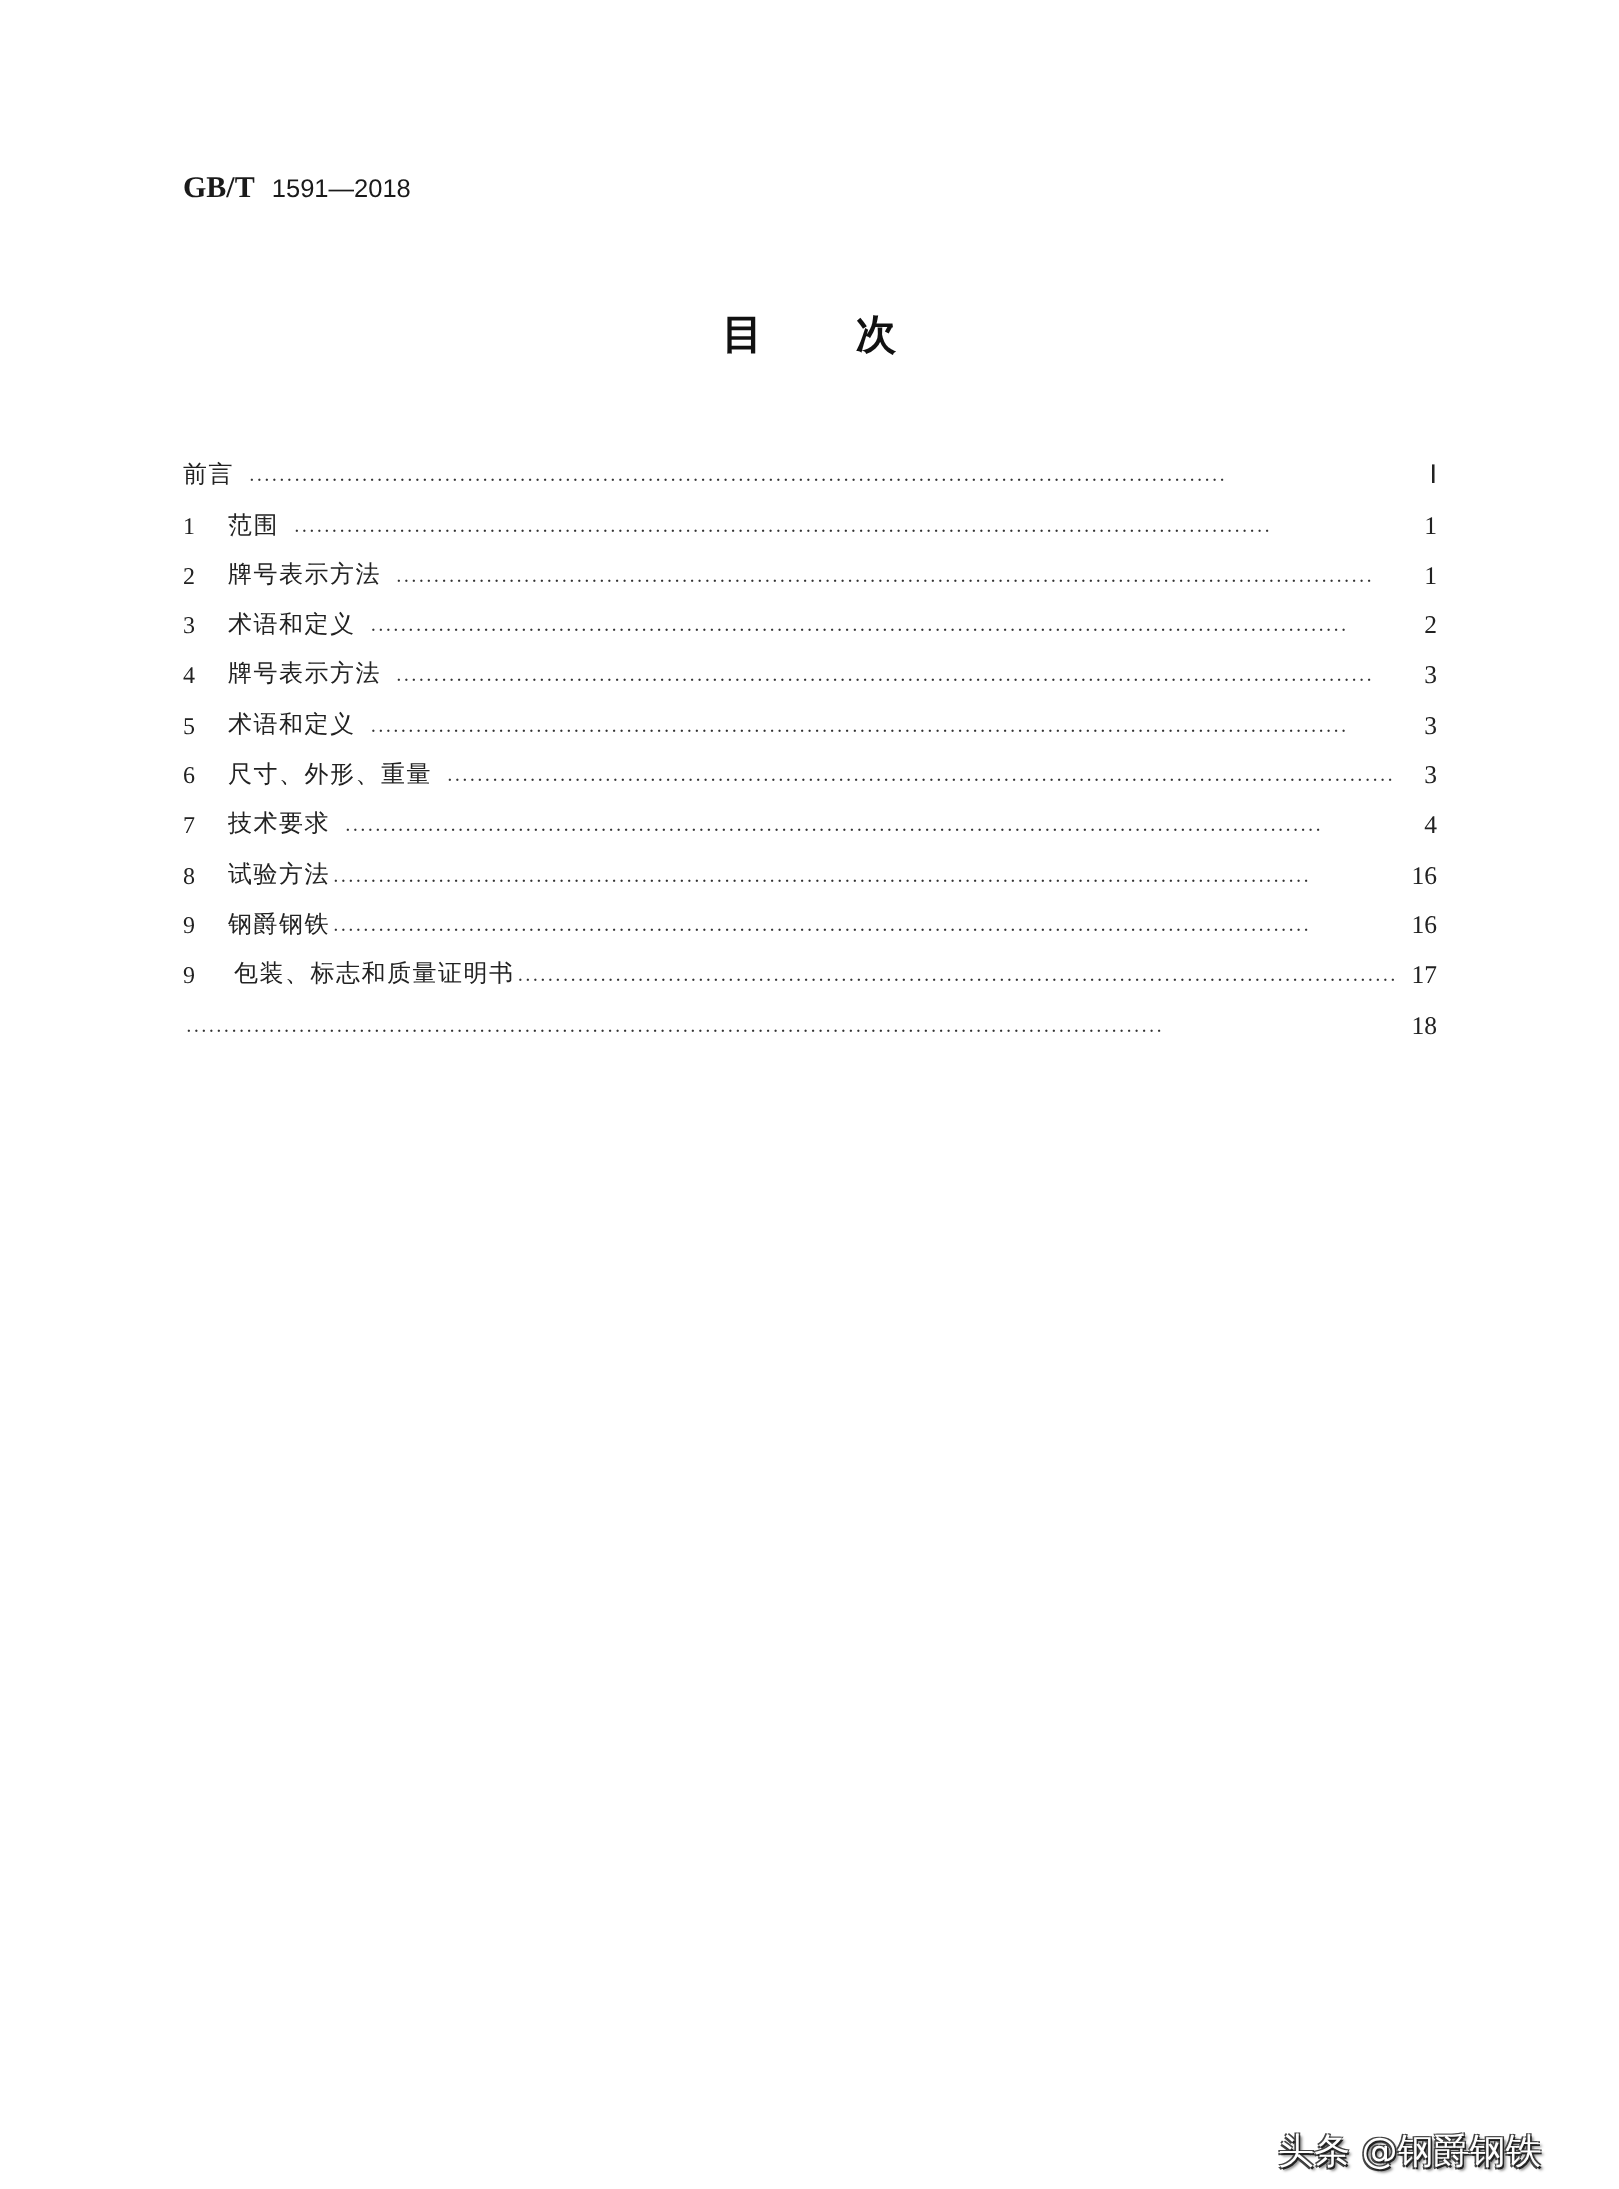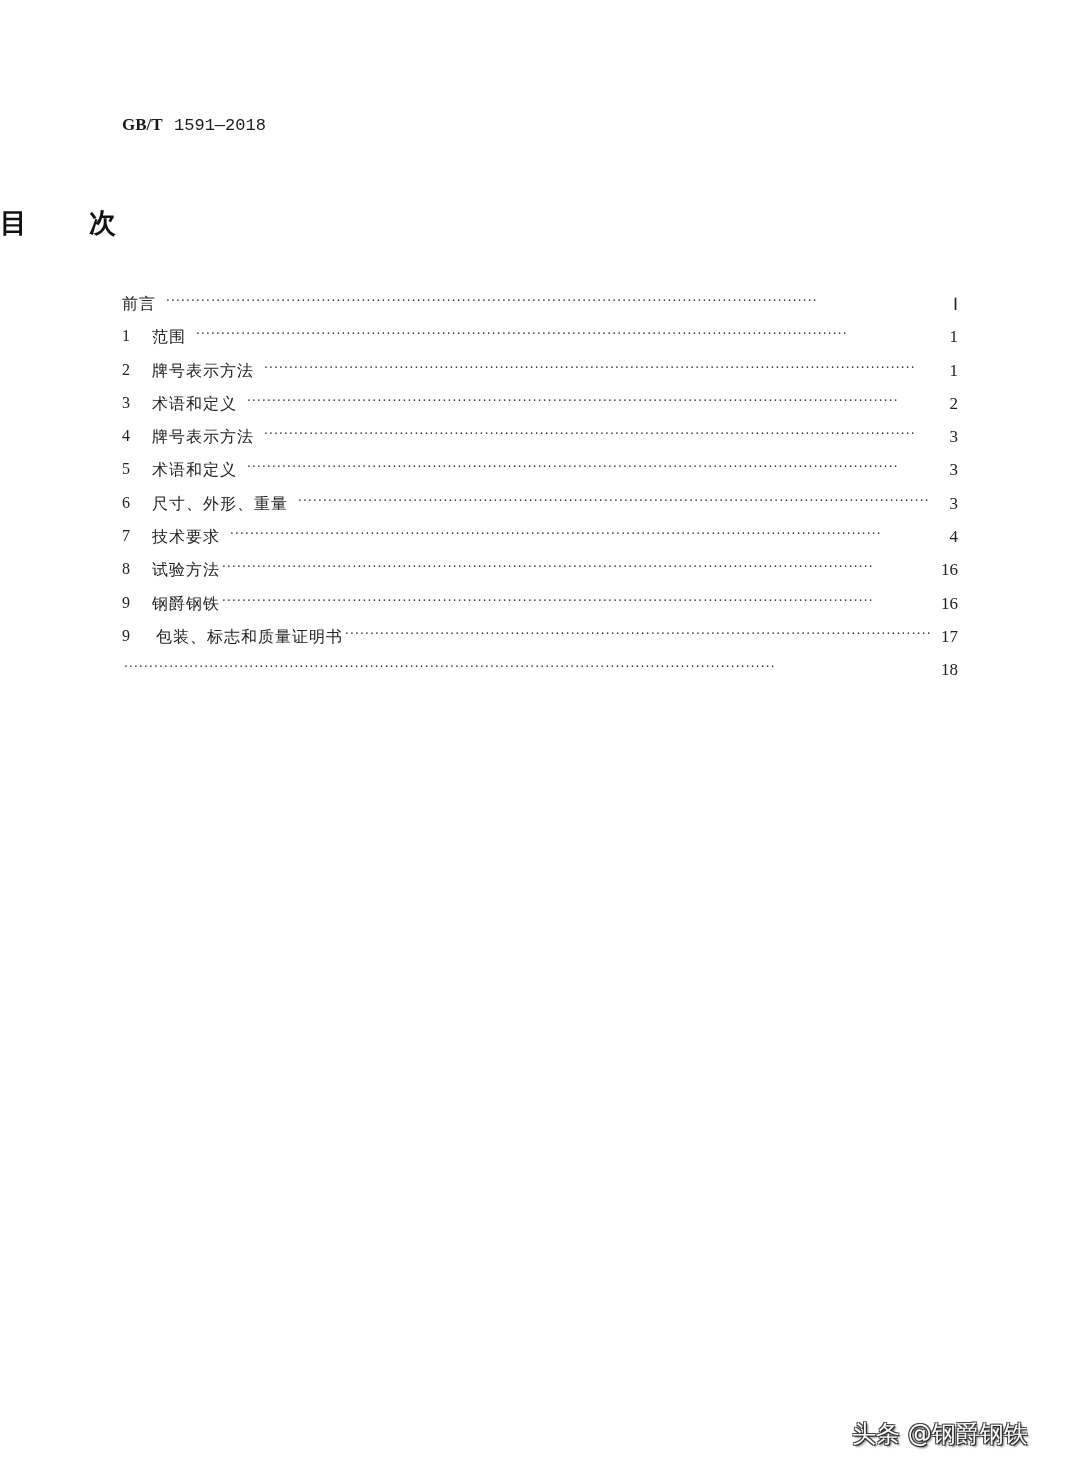--- a/index.html
+++ b/index.html
@@ -5,33 +5,33 @@
     html, body { margin: 0; padding: 0; }
     body {
       width: 1079px; height: 1459px; background: #ffffff;
       position: relative; overflow: hidden;
       font-family: "DejaVu Serif", serif; color: #222;
     }
     .header-code {
       position: absolute; left: 122px; top: 114px;
       font-size: 17px; color: #1a1a1a;
     }
-    .header-code .gb { font-family: "Liberation Serif", serif; font-weight: bold; font-size: 17px; }
-    .header-code .num { font-family: Liberation Mono, monospace; margin-left: 6px; }
+    .header-code .gb { font-family: "Liberation Serif", serif; font-weight: bold; font-size: 20px; }
+    .header-code .num { font-family: Liberation Sans, sans-serif; margin-left: 6px; }
     .title {
       position: absolute; top: 205px; left: 0; width: 1079px;
-      text-align: left; font-family: "DejaVu Sans", sans-serif;
+      text-align: center; font-family: "DejaVu Sans", sans-serif;
       font-size: 27px; font-weight: bold; color: #111;
       letter-spacing: 0;
     }
     .title span { display: inline-block; }
     .title .gap { width: 62px; }
     .toc { position: absolute; left: 122px; top: 294px; width: 836px; }
     .toc-row {
-      display: flex; align-items: flex-start; height: 33.3px;
+      display: flex; align-items: flex-end; height: 33.3px;
       font-size: 16px; color: #222;
     }
     .toc-num { display: inline-block; width: 30px; flex: none; font-family: "Liberation Serif", serif; }
     .toc-num.wide { width: 34px; }
     .toc-label { flex: none; white-space: nowrap; letter-spacing: 1px; }
     .toc-label.spaced { margin-right: 8px; }
     .toc-leader {
       flex: 1; overflow: hidden; white-space: nowrap;
       color: #333; font-size: 12px; letter-spacing: 1.2px; margin: 0 4px 0 2px;
     }

